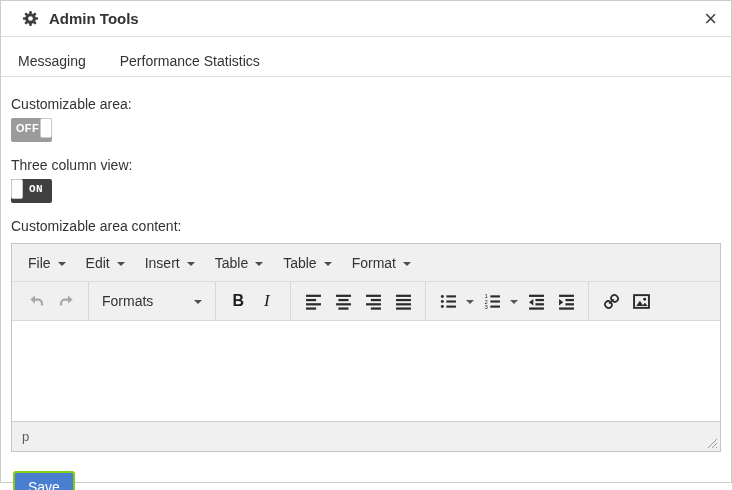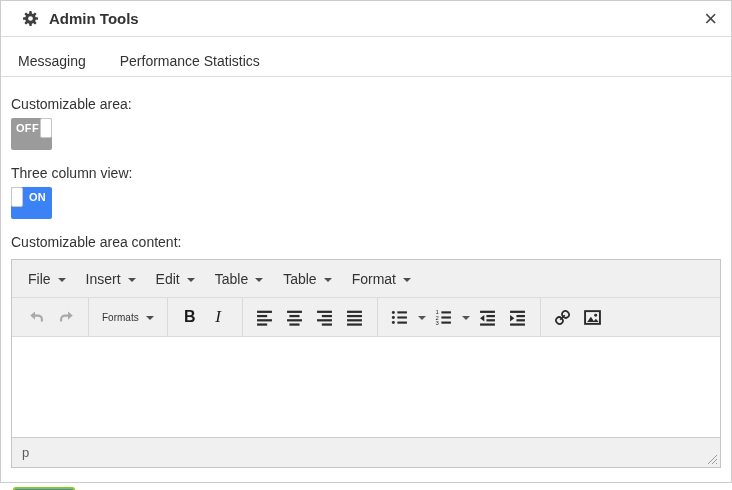--- a/index.html
+++ b/index.html
@@ -16,40 +16,40 @@
   .tab{padding:7px 16px;font-size:14px;color:#333;border:1px solid transparent;margin-bottom:-1px;cursor:pointer;white-space:nowrap;}
   .tab.active{background:#fff;border-color:#ddd;border-bottom-color:#fff;border-radius:4px 4px 0 0;}
 
   
   .bd{padding:0 10px;}
   .lbl{font-size:14px;color:#333;}
   .lbl.first{margin-top:19px;}
   .lbl.mid{margin-top:15px;}
 
   
-  .toggle{position:relative;width:41px;height:32px;margin-top:6px;border-radius:2px;cursor:pointer;}
+  .toggle{position:relative;width:41px;height:24px;margin-top:6px;border-radius:2px;cursor:pointer;}
   .toggle .state{position:absolute;top:0;font-size:11px;font-weight:bold;color:#fff;line-height:20px;letter-spacing:.3px;}
   .toggle .knob{position:absolute;top:0;width:12px;height:20px;background:#fff;border:1px solid #c9c9c9;box-sizing:border-box;border-radius:2px;}
   .toggle.off{background:#9b9b9b;}
   .toggle.off .state{left:5px;}
   .toggle.off .knob{right:0;}
-  .toggle.on{background:#3b82f6;}
+  .toggle.on{background:#404040;font-family:Liberation Mono, monospace;}
   .toggle.on .state{left:18px;}
   .toggle.on .knob{left:0;}
 
   
   .editor{margin-top:9px;border:1px solid #c5c5c5;background:#f0f0f0;}
   .menubar{display:flex;align-items:flex-end;height:37px;border-bottom:1px solid #ddd;padding:0 6px;}
   .menu-item{display:flex;align-items:center;height:100%;padding:0 10px;font-size:14px;color:#333;cursor:pointer;}
   .caret{width:0;height:0;border-left:4px solid transparent;border-right:4px solid transparent;border-top:4px solid #4d4d4d;margin-left:7px;margin-top:2px;}
   .toolbar{display:flex;align-items:stretch;height:38px;border-bottom:1px solid #d9d9d9;padding:0 2px;}
   .tgroup{display:flex;align-items:center;padding:0 7px;}
   .tgroup + .tgroup{border-left:1px solid #d9d9d9;}
   .tbtn{min-width:30px;height:28px;display:flex;align-items:center;justify-content:center;cursor:pointer;border-radius:2px;}
-  .tbtn.txt{padding:0 6px;font-size:10px;color:#333;}
+  .tbtn.txt{padding:0 6px;font-size:14px;color:#333;gap:34px;}
   .glyph-b{font-size:16px;font-weight:800;color:#1c1c1c;}
   .glyph-i{font-family:"Liberation Serif",serif;font-style:italic;font-size:17px;color:#1c1c1c;padding-right:3px;}
   .split-caret{width:14px;height:28px;display:flex;align-items:center;justify-content:center;cursor:pointer;}
   .split-caret .caret{margin:2px 0 0 0;border-top-color:#555;}
   .content{height:100px;background:#fff;cursor:text;}
   .statusbar{position:relative;display:flex;align-items:center;height:29px;background:#f0f0f0;border-top:1px solid #ccc;padding:0 10px;font-size:13px;color:#5c5c5c;}
   .grip{position:absolute;right:2px;bottom:2px;width:12px;height:12px;cursor:se-resize;}
 
   
   .save-btn{display:inline-block;margin:19px 0 0 2px;background:#4a7ed0;border:2px solid #84cc16;border-radius:3px;color:#fff;font-size:14px;font-family:"Liberation Sans",sans-serif;padding:6px 13px;cursor:pointer;}
@@ -99,25 +99,25 @@
 
     
     <div class="editor">
 
       <div class="menubar">
         <div class="menu-item">
             <span>File</span>
             <span class="caret"></span>
           </div>
         <div class="menu-item">
+            <span>Edit</span>
+            <span class="caret"></span>
+          </div>
+        <div class="menu-item">
             <span>Insert</span>
-            <span class="caret"></span>
-          </div>
-        <div class="menu-item">
-            <span>Edit</span>
             <span class="caret"></span>
           </div>
         <div class="menu-item">
             <span>Table</span>
             <span class="caret"></span>
           </div>
         <div class="menu-item">
             <span>Table</span>
             <span class="caret"></span>
           </div>

